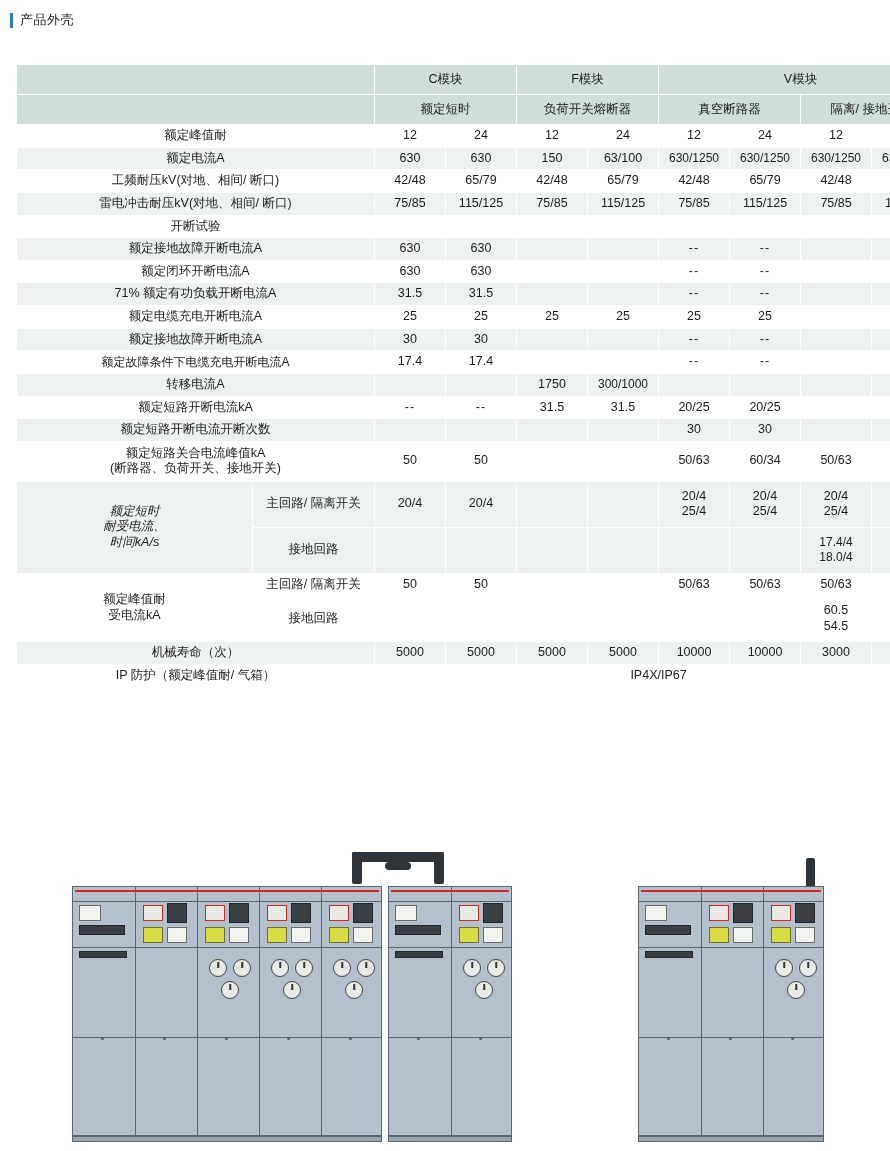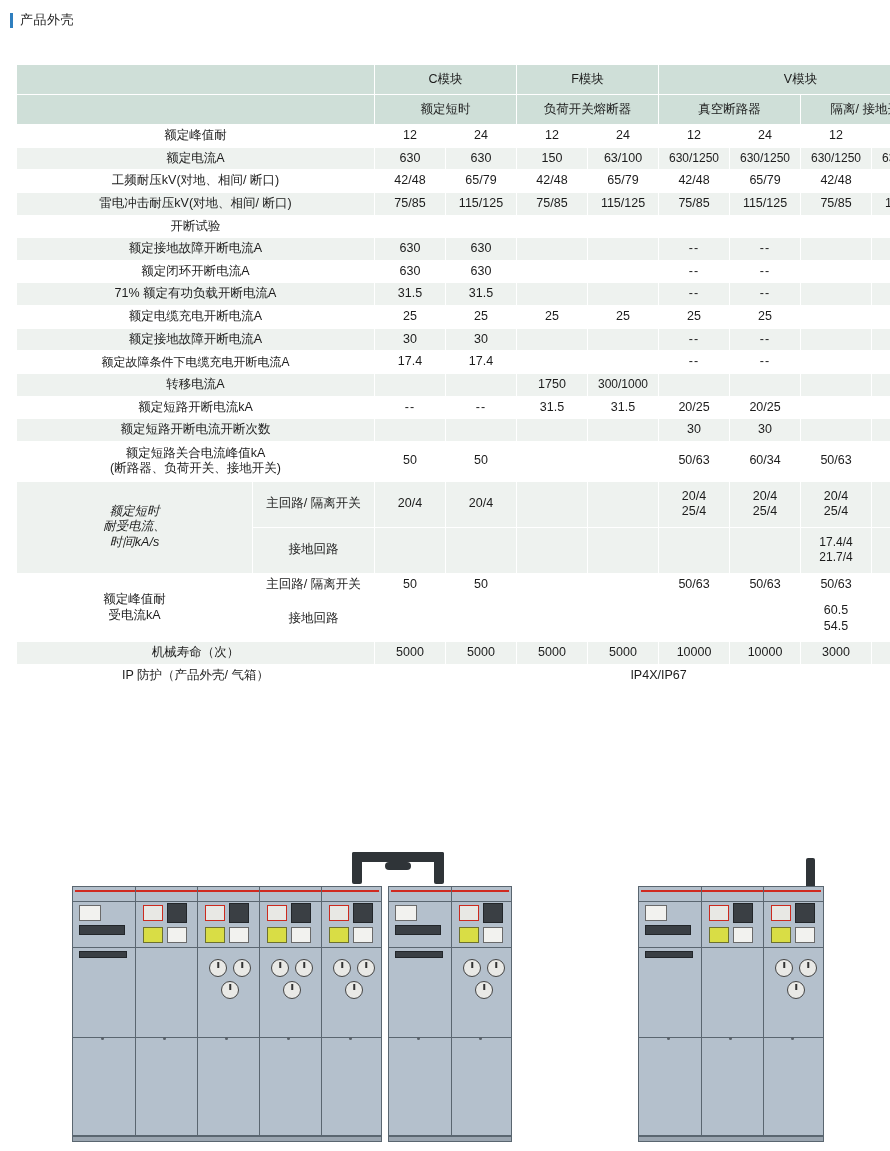--- a/index.html
+++ b/index.html
@@ -332,21 +332,21 @@
         </tr>
         <tr class="rowA tall2">
           <td class="sub">接地回路</td>
           <td></td>
           <td></td>
           <td></td>
           <td></td>
           <td></td>
           <td></td>
           <td class="small" style="white-space:pre-line;">17.4/4
-21.7/4</td>
+18.0/4</td>
           <td class="small" style="white-space:pre-line;">17.4/4
 21.7/4</td>
         </tr>
 
         <tr class="rowB">
           <td class="lbl" rowspan="2">
             <div style="white-space:pre-line;">额定峰值耐
 受电流kA</div>
           </td>
           <td class="sub">主回路/ 隔离开关</td>
@@ -379,21 +379,21 @@
           <td>5000</td>
           <td>5000</td>
           <td>5000</td>
           <td>10000</td>
           <td>10000</td>
           <td>3000</td>
           <td>3000</td>
         </tr>
 
         <tr class="rowB">
-          <td class="lbl" colspan="2">IP 防护（产品外壳/ 气箱）</td>
+          <td class="lbl" colspan="2">IP 防护（额定峰值耐/ 气箱）</td>
           <td colspan="8">IP4X/IP67</td>
         </tr>
       </tbody>
     </table>
   </div>
 
   <div class="figs">
 
     <div class="busbar" style="left:352px;top:12px;width:92px;height:10px;"></div>
     <div class="busbar" style="left:352px;top:12px;width:10px;height:32px;"></div>

